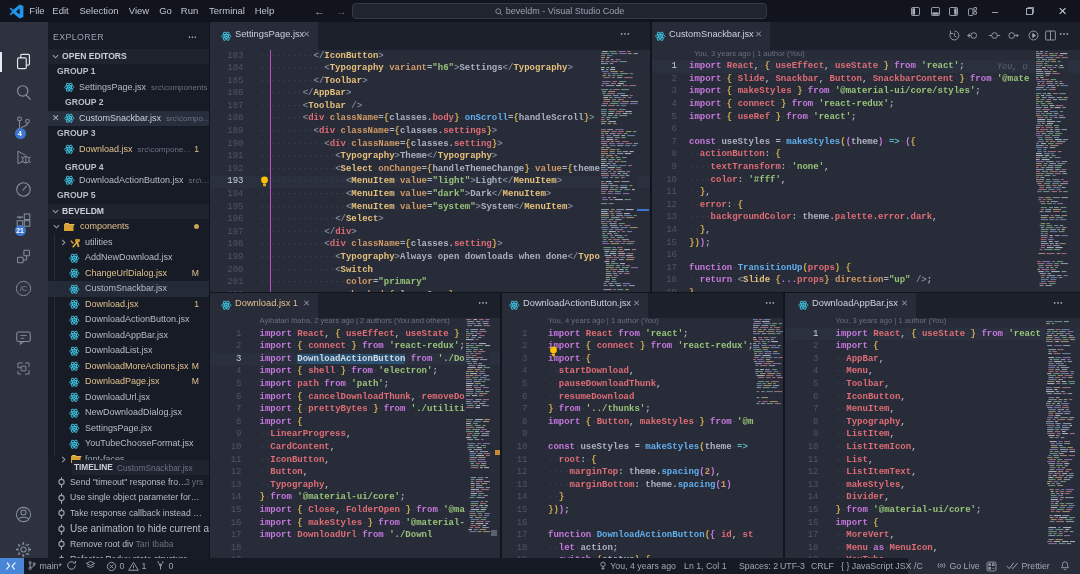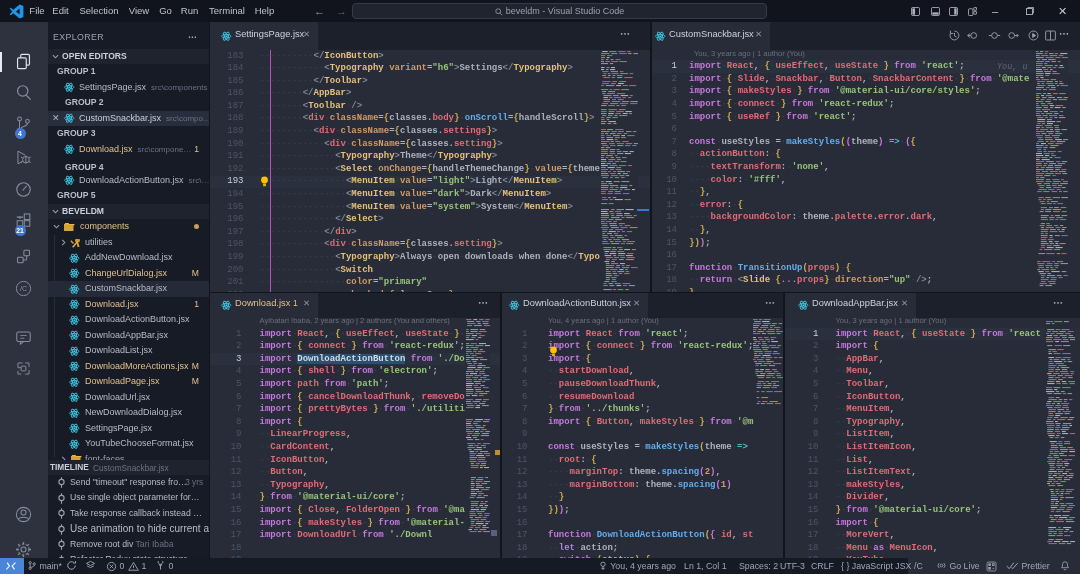--- a/index.html
+++ b/index.html
@@ -314,21 +314,21 @@
           <ellipse rx="5.4" ry="2.1" transform="rotate(120)"></ellipse>
         </g>
         <circle r="1.2" fill="#3fc4e0"></circle>
       </svg><span class="" style="margin-left:37px">YouTubeChooseFormat.jsx</span></div>
     <div class="row " style="top:429.65px;"><svg style="position:absolute;left:13px;top:4px" width="5" height="7" viewBox="0 0 5 8" fill="none" stroke="#9aa2b2" stroke-width="1.2">
         <path d="M1 1 L4 4 L1 7"></path>
       </svg><svg style="position:absolute;left:22px;top:2.8px" width="12" height="10" viewBox="0 0 12 10">
         <path d="M1 2 L4.5 2 L5.5 3.2 L10.5 3.2 L10.5 9 L1 9 Z" fill="#d8a235"></path>
         <path d="M2.2 1 L5.5 1 L6.3 2 L11.5 2 L11.2 3.4 L5.2 3.4 L4.4 2.3 L1.6 2.3 Z" fill="#eab64f"></path>
       </svg><span style="margin-left:37px;color:#9aa2b2">font-faces</span></div>
-    <div class="row hdr" style="top:437.55px;"><span style="margin-left:2px;font-size:8.3px">TIMELINE</span><span style="position:absolute;left:45px;top:1px;color:#6a7183;font-weight:normal;font-size:8.3px">CustomSnackbar.jsx</span></div>
+    <div class="row hdr" style="top:437.55px;margin-left:24px;"><span style="margin-left:2px;font-size:8.3px">TIMELINE</span><span style="position:absolute;left:45px;top:1px;color:#6a7183;font-weight:normal;font-size:8.3px">CustomSnackbar.jsx</span></div>
     <div class="row " style="top:452.95px;"><svg style="position:absolute;left:9px;top:2.3px" width="9" height="11" viewBox="0 0 9 11">
         <circle cx="4.5" cy="5" r="2.6" fill="none" stroke="#9aa2b2" stroke-width="1.1"></circle>
         <path d="M4.5 0.3 V2.4 M4.5 7.6 V10.7" stroke="#9aa2b2" stroke-width="1.1"></path>
       </svg><span style="margin-left:22px;font-size:8.7px">Send "timeout" response fro…</span><span style="position:absolute;right:7px;color:#6a7183;font-size:8.2px">3 yrs</span></div>
     <div class="row " style="top:468.45px;"><svg style="position:absolute;left:9px;top:2.3px" width="9" height="11" viewBox="0 0 9 11">
         <circle cx="4.5" cy="5" r="2.6" fill="none" stroke="#9aa2b2" stroke-width="1.1"></circle>
         <path d="M4.5 0.3 V2.4 M4.5 7.6 V10.7" stroke="#9aa2b2" stroke-width="1.1"></path>
       </svg><span style="margin-left:22px;font-size:8.7px">Use single object parameter for…</span></div>
     <div class="row " style="top:483.95px;"><svg style="position:absolute;left:9px;top:2.3px" width="9" height="11" viewBox="0 0 9 11">
         <circle cx="4.5" cy="5" r="2.6" fill="none" stroke="#9aa2b2" stroke-width="1.1"></circle>

